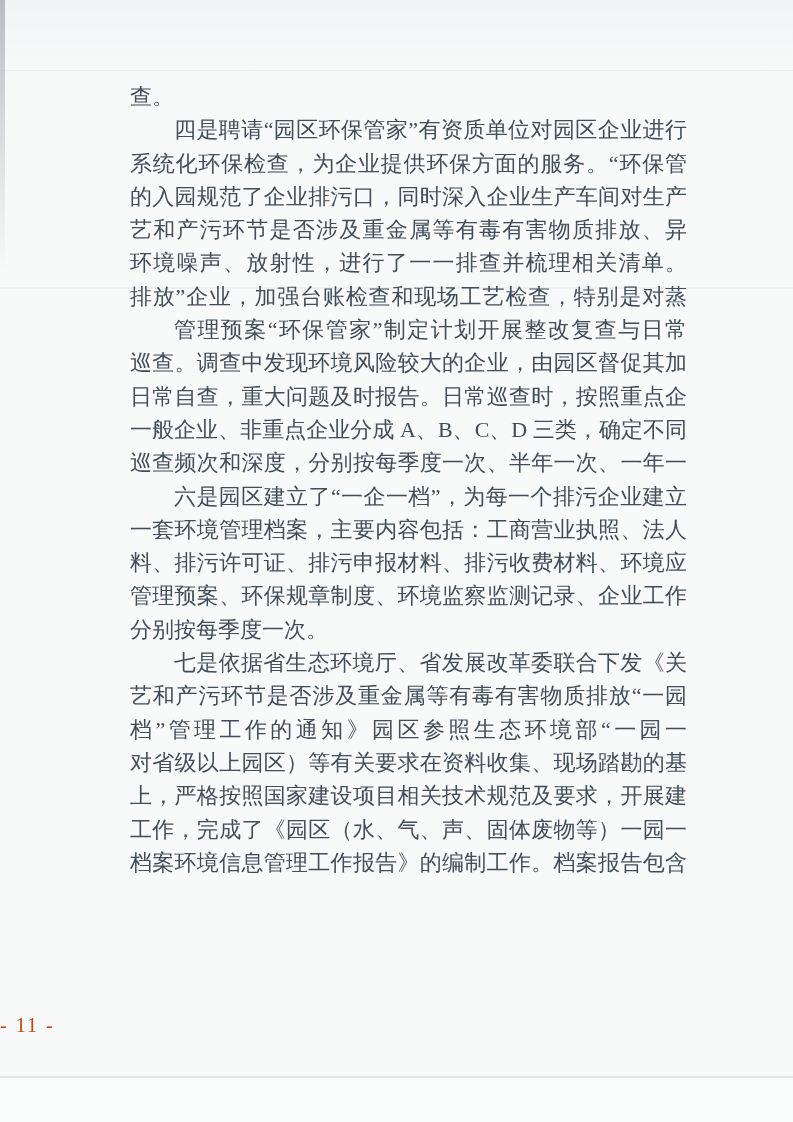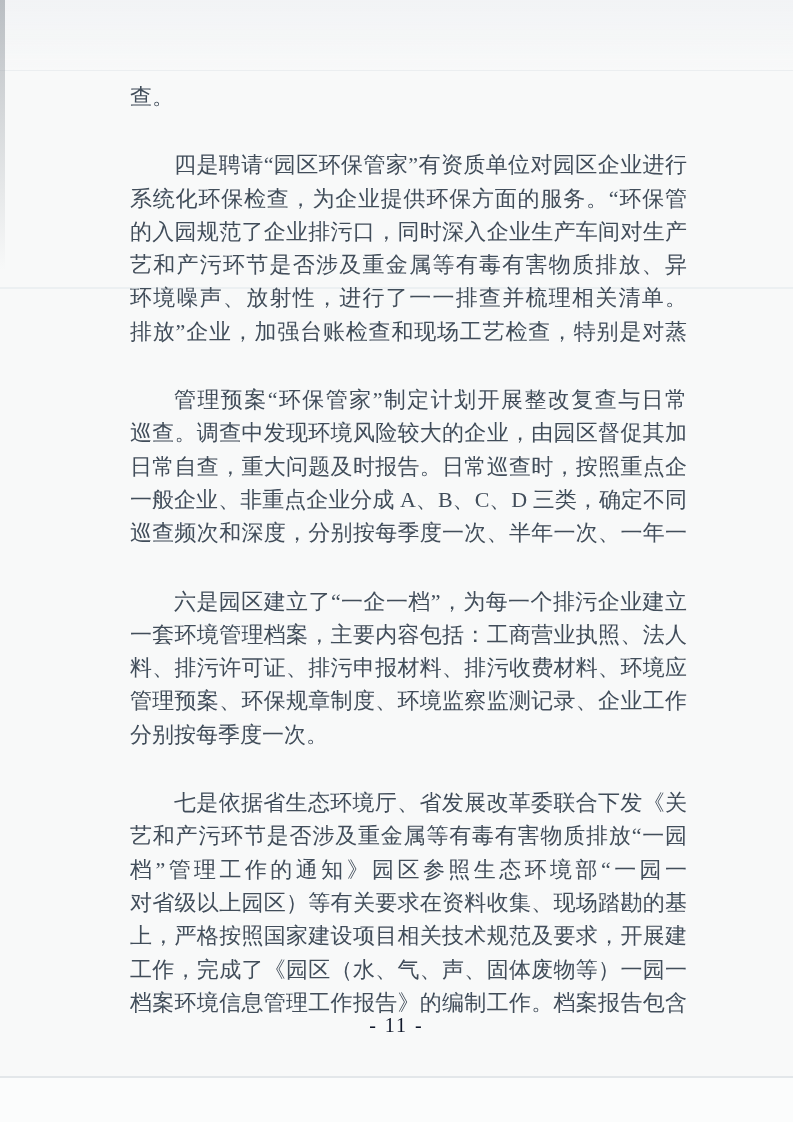--- a/index.html
+++ b/index.html
@@ -38,28 +38,27 @@
   .content {
     position: absolute; left: 130px; top: 80px; width: 557px;
     color: #414d5a;
     font-size: 22px;
   }
   .line {
     height: 33.3px;
     line-height: 33.3px;
     overflow: hidden;
   }
-  .indent { padding-left: 44px; margin-top: 35px; }
+  .indent { padding-left: 44px; }
   .left { text-align: left; }
   .justify { text-align: justify; text-align-last: justify; }
   .footer {
     position: absolute; left: 0; top: 1014px; width: 793px;
-    text-align: center;
     font-size: 20px;
-    color: #0f172a;
+    color: #c2410c;
     letter-spacing: 2px;
   }
 </style>
 </head>
 <body>
 
 <div class="page">
   <div class="top-band"></div>
   <div class="left-edge"></div>
   <div class="streak-mid"></div>

